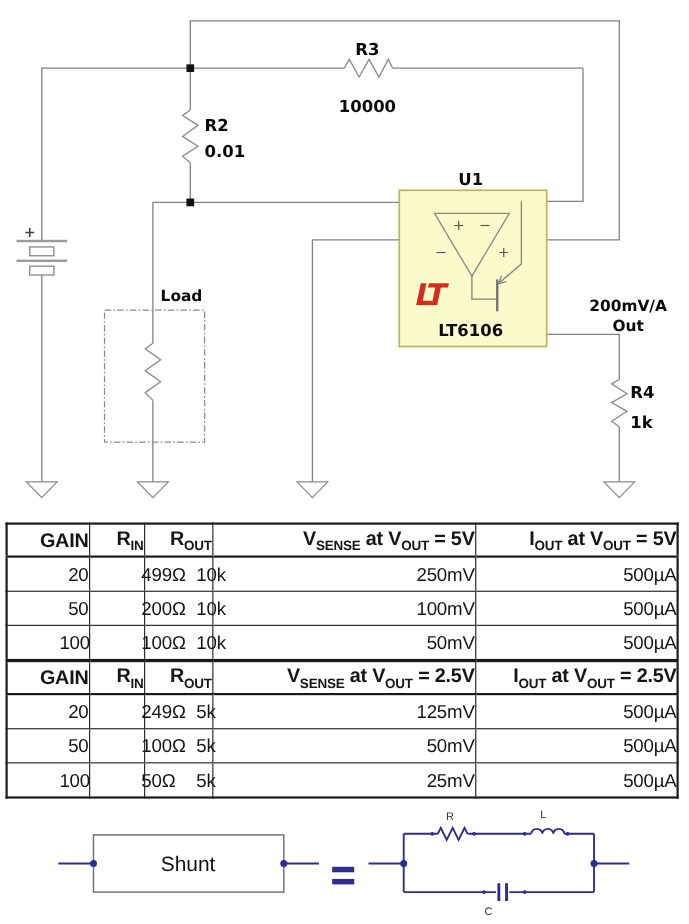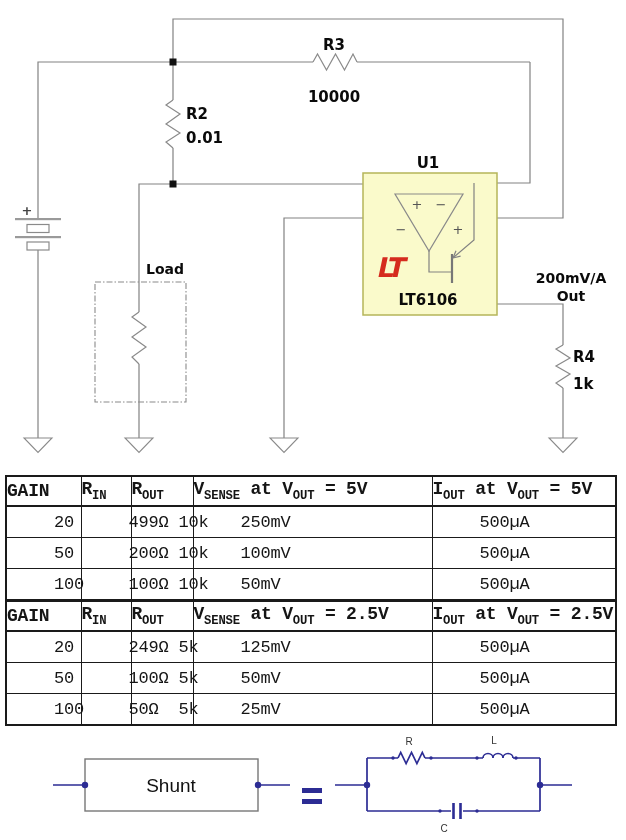--- a/index.html
+++ b/index.html
@@ -24,22 +24,22 @@
   
   .nv{stroke:var(--navy);stroke-width:1.7;fill:none;}
   .nvthick{stroke:var(--navy);stroke-width:2.6;fill:none;}
   .nvf{fill:var(--navy);}
   .shuntbox{stroke:#777;stroke-width:1.4;fill:#fff;}
   .shuntlbl{font:19px "Liberation Sans",sans-serif;fill:#111;}
   .rlc{font:10px "Liberation Sans",sans-serif;fill:#333;}
   
   .gain-table{position:absolute;left:5px;top:475px;width:610px;border-collapse:collapse;
               table-layout:fixed;border:2.5px solid var(--tb);letter-spacing:-0.2px;}
-  .gain-table td{border-left:1.5px solid var(--tb);text-align:left;vertical-align:middle;
-                 padding:0;color:#151515;line-height:1;font-family:Liberation Mono, monospace;}
+  .gain-table td{border-left:1.5px solid var(--tb);text-align:right;vertical-align:middle;
+                 padding:0;color:#151515;line-height:1;}
   .gain-table td:first-child{border-left:none;}
   tr.hrow td{border-bottom:2px solid var(--tb);font-weight:bold;font-size:18px;height:28px;}
   tr.drow td{border-bottom:1px solid var(--tb);font-size:17px;height:30px;padding-left:47px;}
   tr.sec2 td{border-top:3px solid var(--tb);}
   .gain-table sub{font-size:68%;margin-top:48px;}
 </style>
 </head>
 <body>
 
 <div class="stage">

